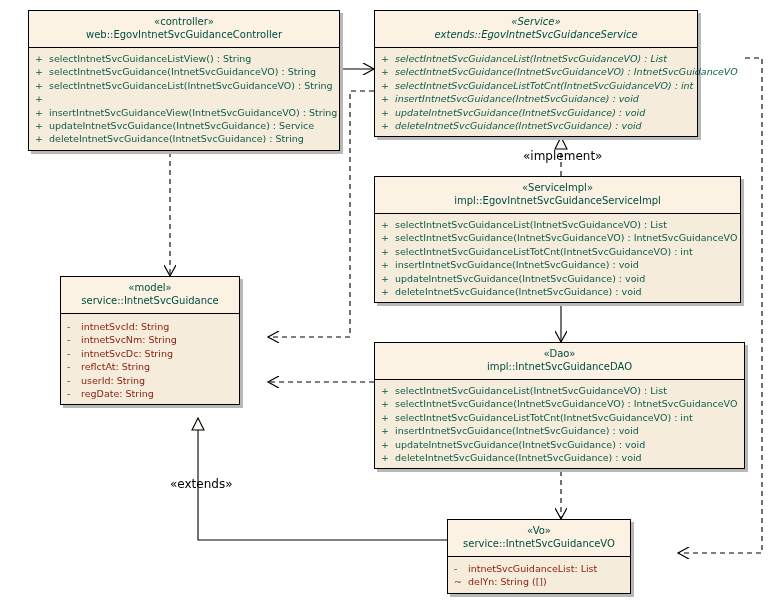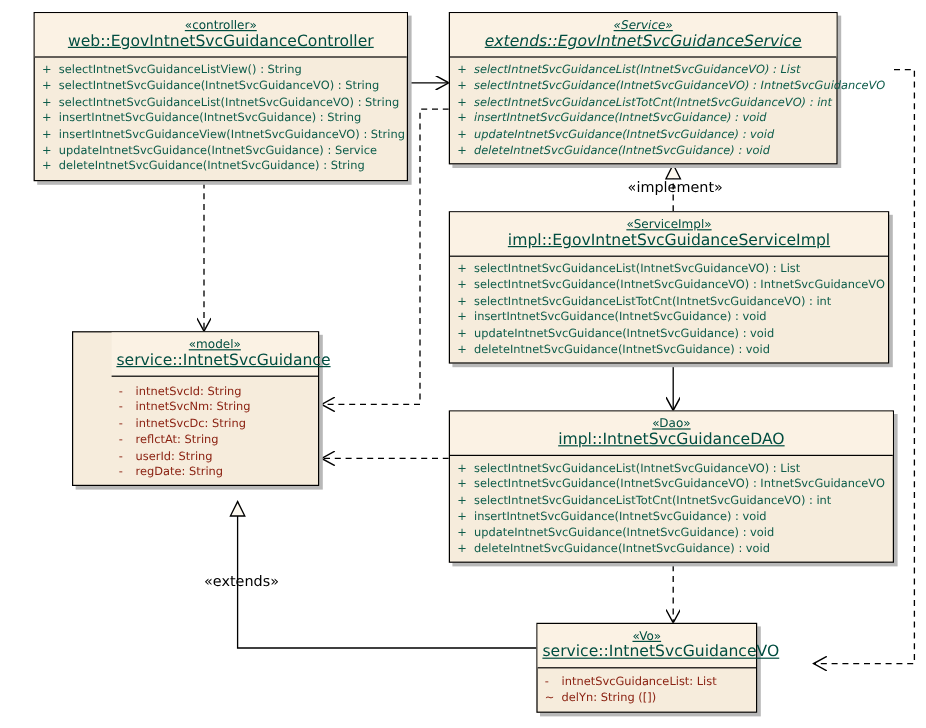--- a/index.html
+++ b/index.html
@@ -28,32 +28,31 @@
     border: 1px solid #000000;
     background: #f6ecdc;
     box-shadow: 3px 3px 0 0 #b8b8b8;
   }
   .uml-header {
     background: #fbf2e4;
     border-bottom: 1px solid #000000;
     text-align: center;
     padding: 4px 4px 5px 4px;
     color: #004d40;
-    text-decoration: underline;
   }
   .stereotype {
     display: block;
     font-size: 10px;
     line-height: 13px;
     color: #004d40;
     white-space: nowrap;
   }
   .classname {
     display: block;
-    font-size: 13px;
+    font-size: 10px;
     line-height: 14px;
     font-weight: normal;
     color: #004d40;
     white-space: nowrap;
   }
   .italic .stereotype,
   .italic .classname { font-style: italic; }
   .uml-body {
     padding: 4px 0 4px 0;
   }
@@ -150,21 +149,20 @@
       <div class="member op">
         <span class="vis">+</span>
         <span>selectIntnetSvcGuidance(IntnetSvcGuidanceVO) : String</span>
       </div>
       <div class="member op">
         <span class="vis">+</span>
         <span>selectIntnetSvcGuidanceList(IntnetSvcGuidanceVO) : String</span>
       </div>
       <div class="member op">
         <span class="vis">+</span>
-        <span>insertIntnetSvcGuidance(IntnetSvcGuidance) : String</span>
       </div>
       <div class="member op">
         <span class="vis">+</span>
         <span>insertIntnetSvcGuidanceView(IntnetSvcGuidanceVO) : String</span>
       </div>
       <div class="member op">
         <span class="vis">+</span>
         <span>updateIntnetSvcGuidance(IntnetSvcGuidance) : Service</span>
       </div>
       <div class="member op">
@@ -233,21 +231,21 @@
         <span class="vis">+</span>
         <span>updateIntnetSvcGuidance(IntnetSvcGuidance) : void</span>
       </div>
       <div class="member op">
         <span class="vis">+</span>
         <span>deleteIntnetSvcGuidance(IntnetSvcGuidance) : void</span>
       </div>
     </div>
   </div>
 
-  <div class="uml-class" id="cls-model" style="left:60px; top:276px; width:206px;padding-left:32px;">
+  <div class="uml-class" id="cls-model" style="left:60px; top:276px; width:180px;">
     <div class="uml-header">
       <span class="stereotype">«model»</span>
       <span class="classname">service::IntnetSvcGuidance</span>
     </div>
     <div class="uml-body" style="padding-top:6px;">
       <div class="member attr">
         <span class="vis">-</span>
         <span>intnetSvcId:  String</span>
       </div>
       <div class="member attr">

